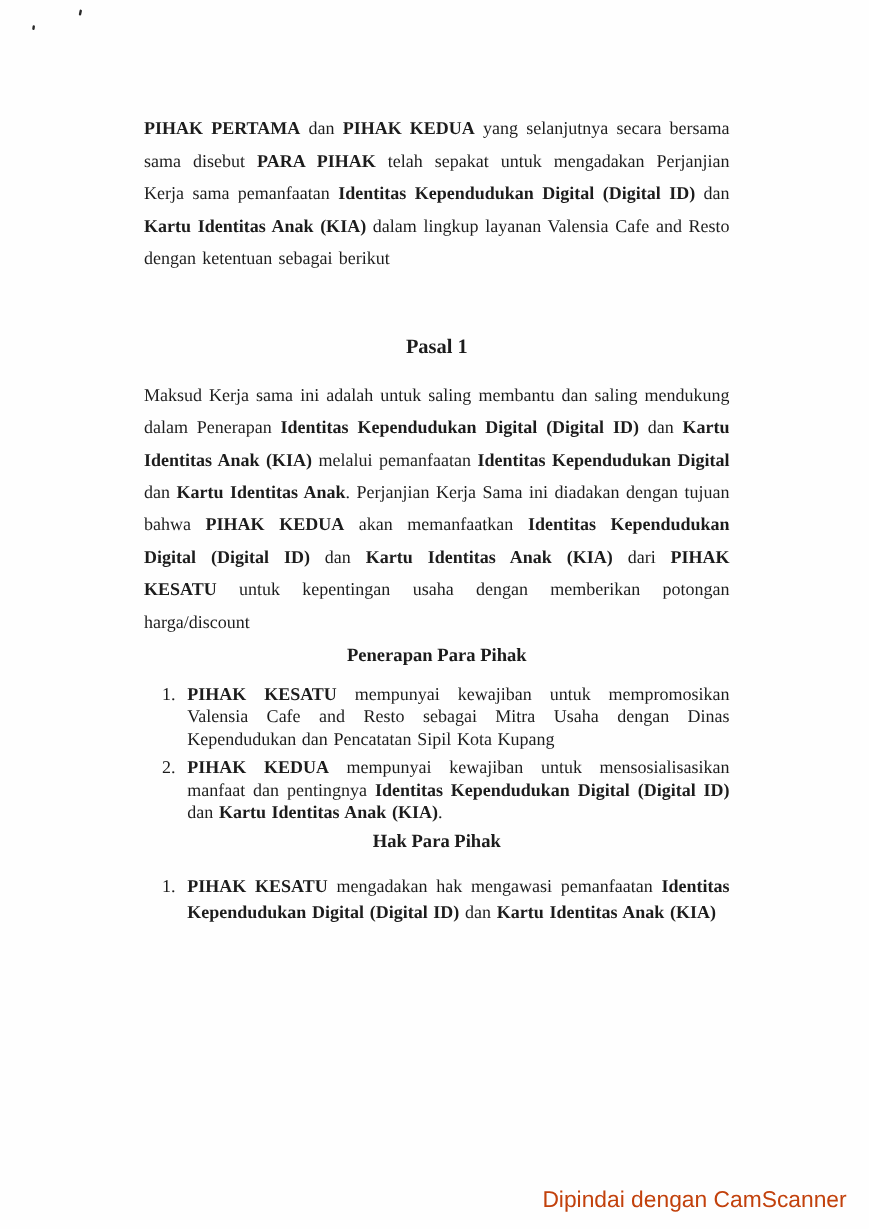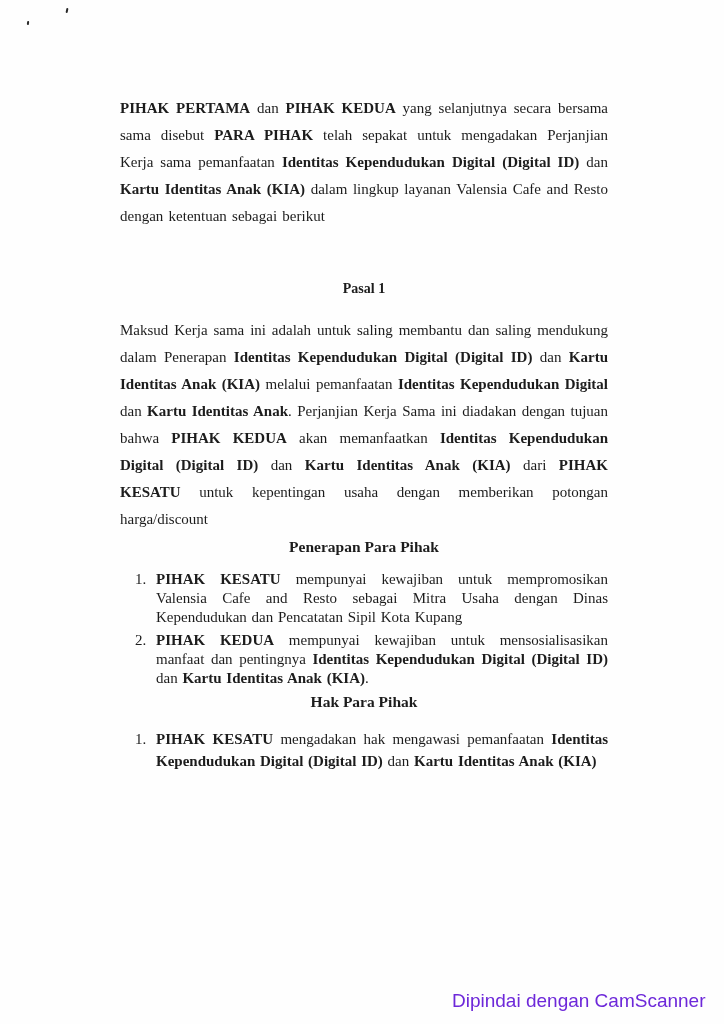--- a/index.html
+++ b/index.html
@@ -25,21 +25,21 @@
   .para {
     margin: 0;
     font-size: 15px;
     line-height: 27px;
     text-align: justify;
     word-spacing: 1.5px;
   }
 
   .pasal-title {
     margin: 0;
-    font-size: 14px;
+    font-size: 17px;
     font-weight: bold;
     line-height: 27px;
     text-align: center;
   }
   .pasal-title.first { margin-top: 45px; }
   .pasal-subtitle {
     margin: 0;
     font-size: 15.5px;
     font-weight: bold;
     line-height: 27px;
@@ -73,21 +73,21 @@
 
   .b { font-weight: bold; }
 
   .watermark {
     position: absolute;
     left: 452px;
     top: 990px;
     font-family: "Liberation Sans", sans-serif;
     font-size: 19px;
     line-height: 22px;
-    color: #6d28d9;
+    color: #c2410c;
     white-space: nowrap;
   }
 
   .speck {
     position: absolute;
     background: #2a2a2a;
     border-radius: 1px;
   }
   .speck-1 { left: 66px; top: 8px;  width: 2px; height: 5px; transform: rotate(12deg); }
   .speck-2 { left: 27px; top: 21px; width: 2px; height: 4px; transform: rotate(8deg); }

